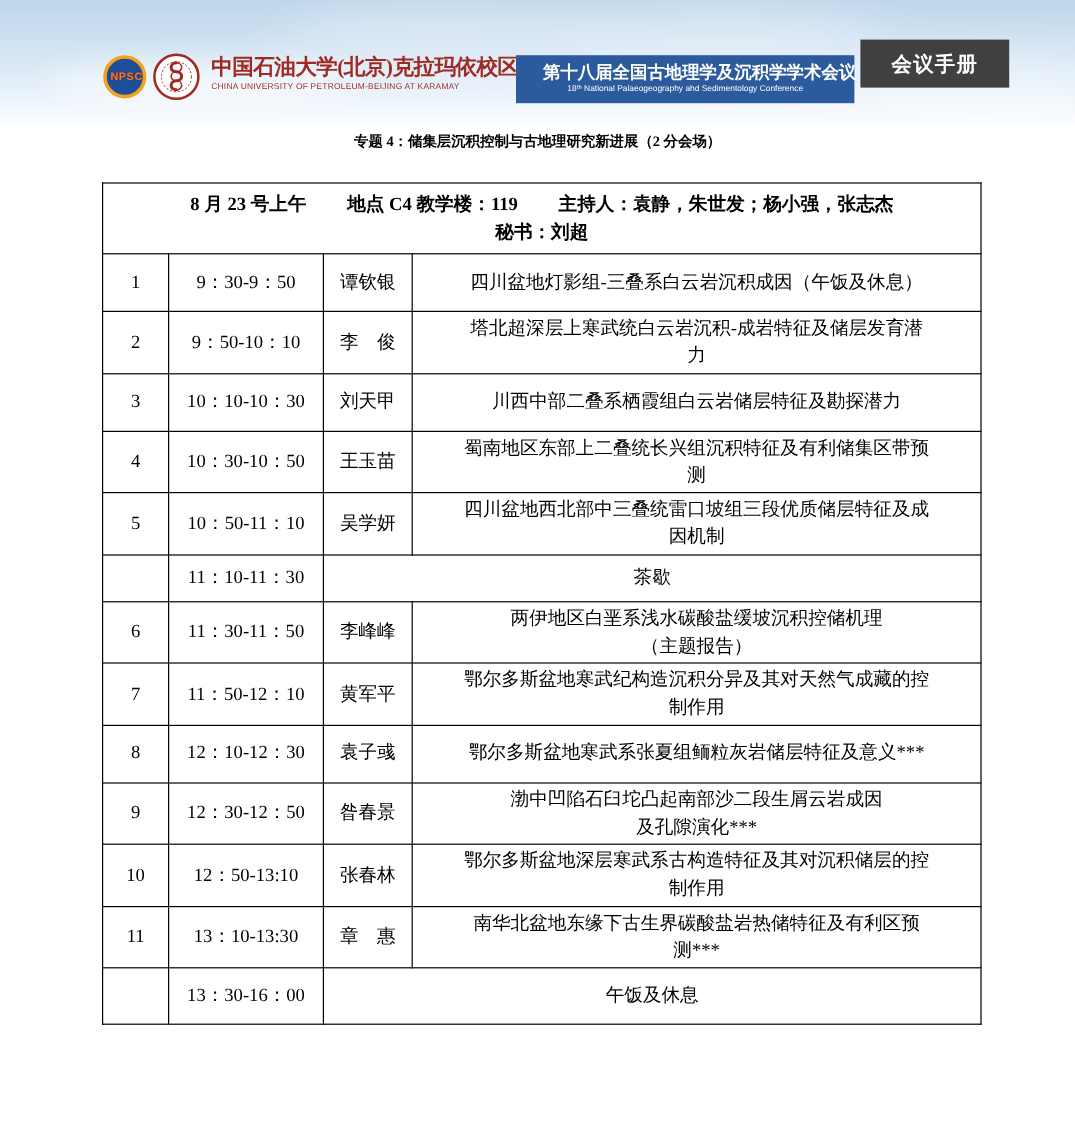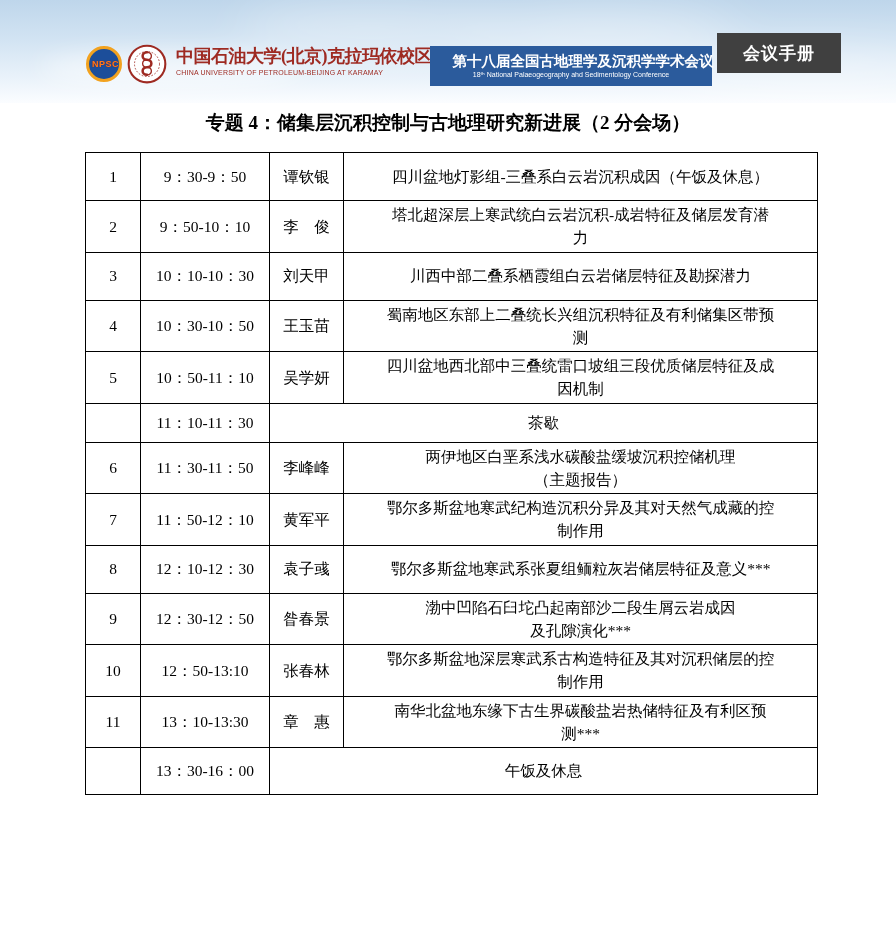--- a/index.html
+++ b/index.html
@@ -56,21 +56,21 @@
   
   .handbook{
     left:717px;top:33px;width:124px;height:40px;background:#404040;color:#fff;
     display:flex;align-items:center;justify-content:center;
     font-weight:bold;font-size:17px;letter-spacing:1px;
     font-family:"Liberation Sans","DejaVu Sans",sans-serif;
   }
   
   .page-title{
     position:absolute;top:110px;left:0;width:896px;text-align:center;
-    font-size:19px;font-weight:bold;color:#000;
+    font-size:12px;font-weight:bold;color:#000;
   }
   
   table.sched{
     position:absolute;top:152px;left:85px;width:733px;
     border-collapse:collapse;table-layout:fixed;
   }
   table.sched td{
     border:1px solid #000;text-align:center;vertical-align:middle;
     font-size:15.5px;line-height:1.5;padding:2px 4px;
   }
@@ -117,20 +117,30 @@
 
 <table class="sched">
   <colgroup>
       <col style="width:55px">
       <col style="width:129px">
       <col style="width:74px">
       <col>
     </colgroup>
 
   <tbody>
+      <tr class="session-info">
+    <td colspan="4">
+      <div class="l1">
+        <span>8 月 23 号上午</span>
+        <span>地点 C4 教学楼：119</span>
+        <span>主持人：袁静，朱世发；杨小强，张志杰</span>
+      </div>
+      <div>秘书：刘超</div>
+    </td>
+  </tr>
 
 
   <tr class="body-row bold">
     <td>1</td>
     <td class="c-time">9：30-9：50</td>
     <td class="c-name">谭钦银</td>
     <td class="c-title">四川盆地灯影组-三叠系白云岩沉积成因（午饭及休息）</td>
   </tr>
 
   <tr class="body-row">

